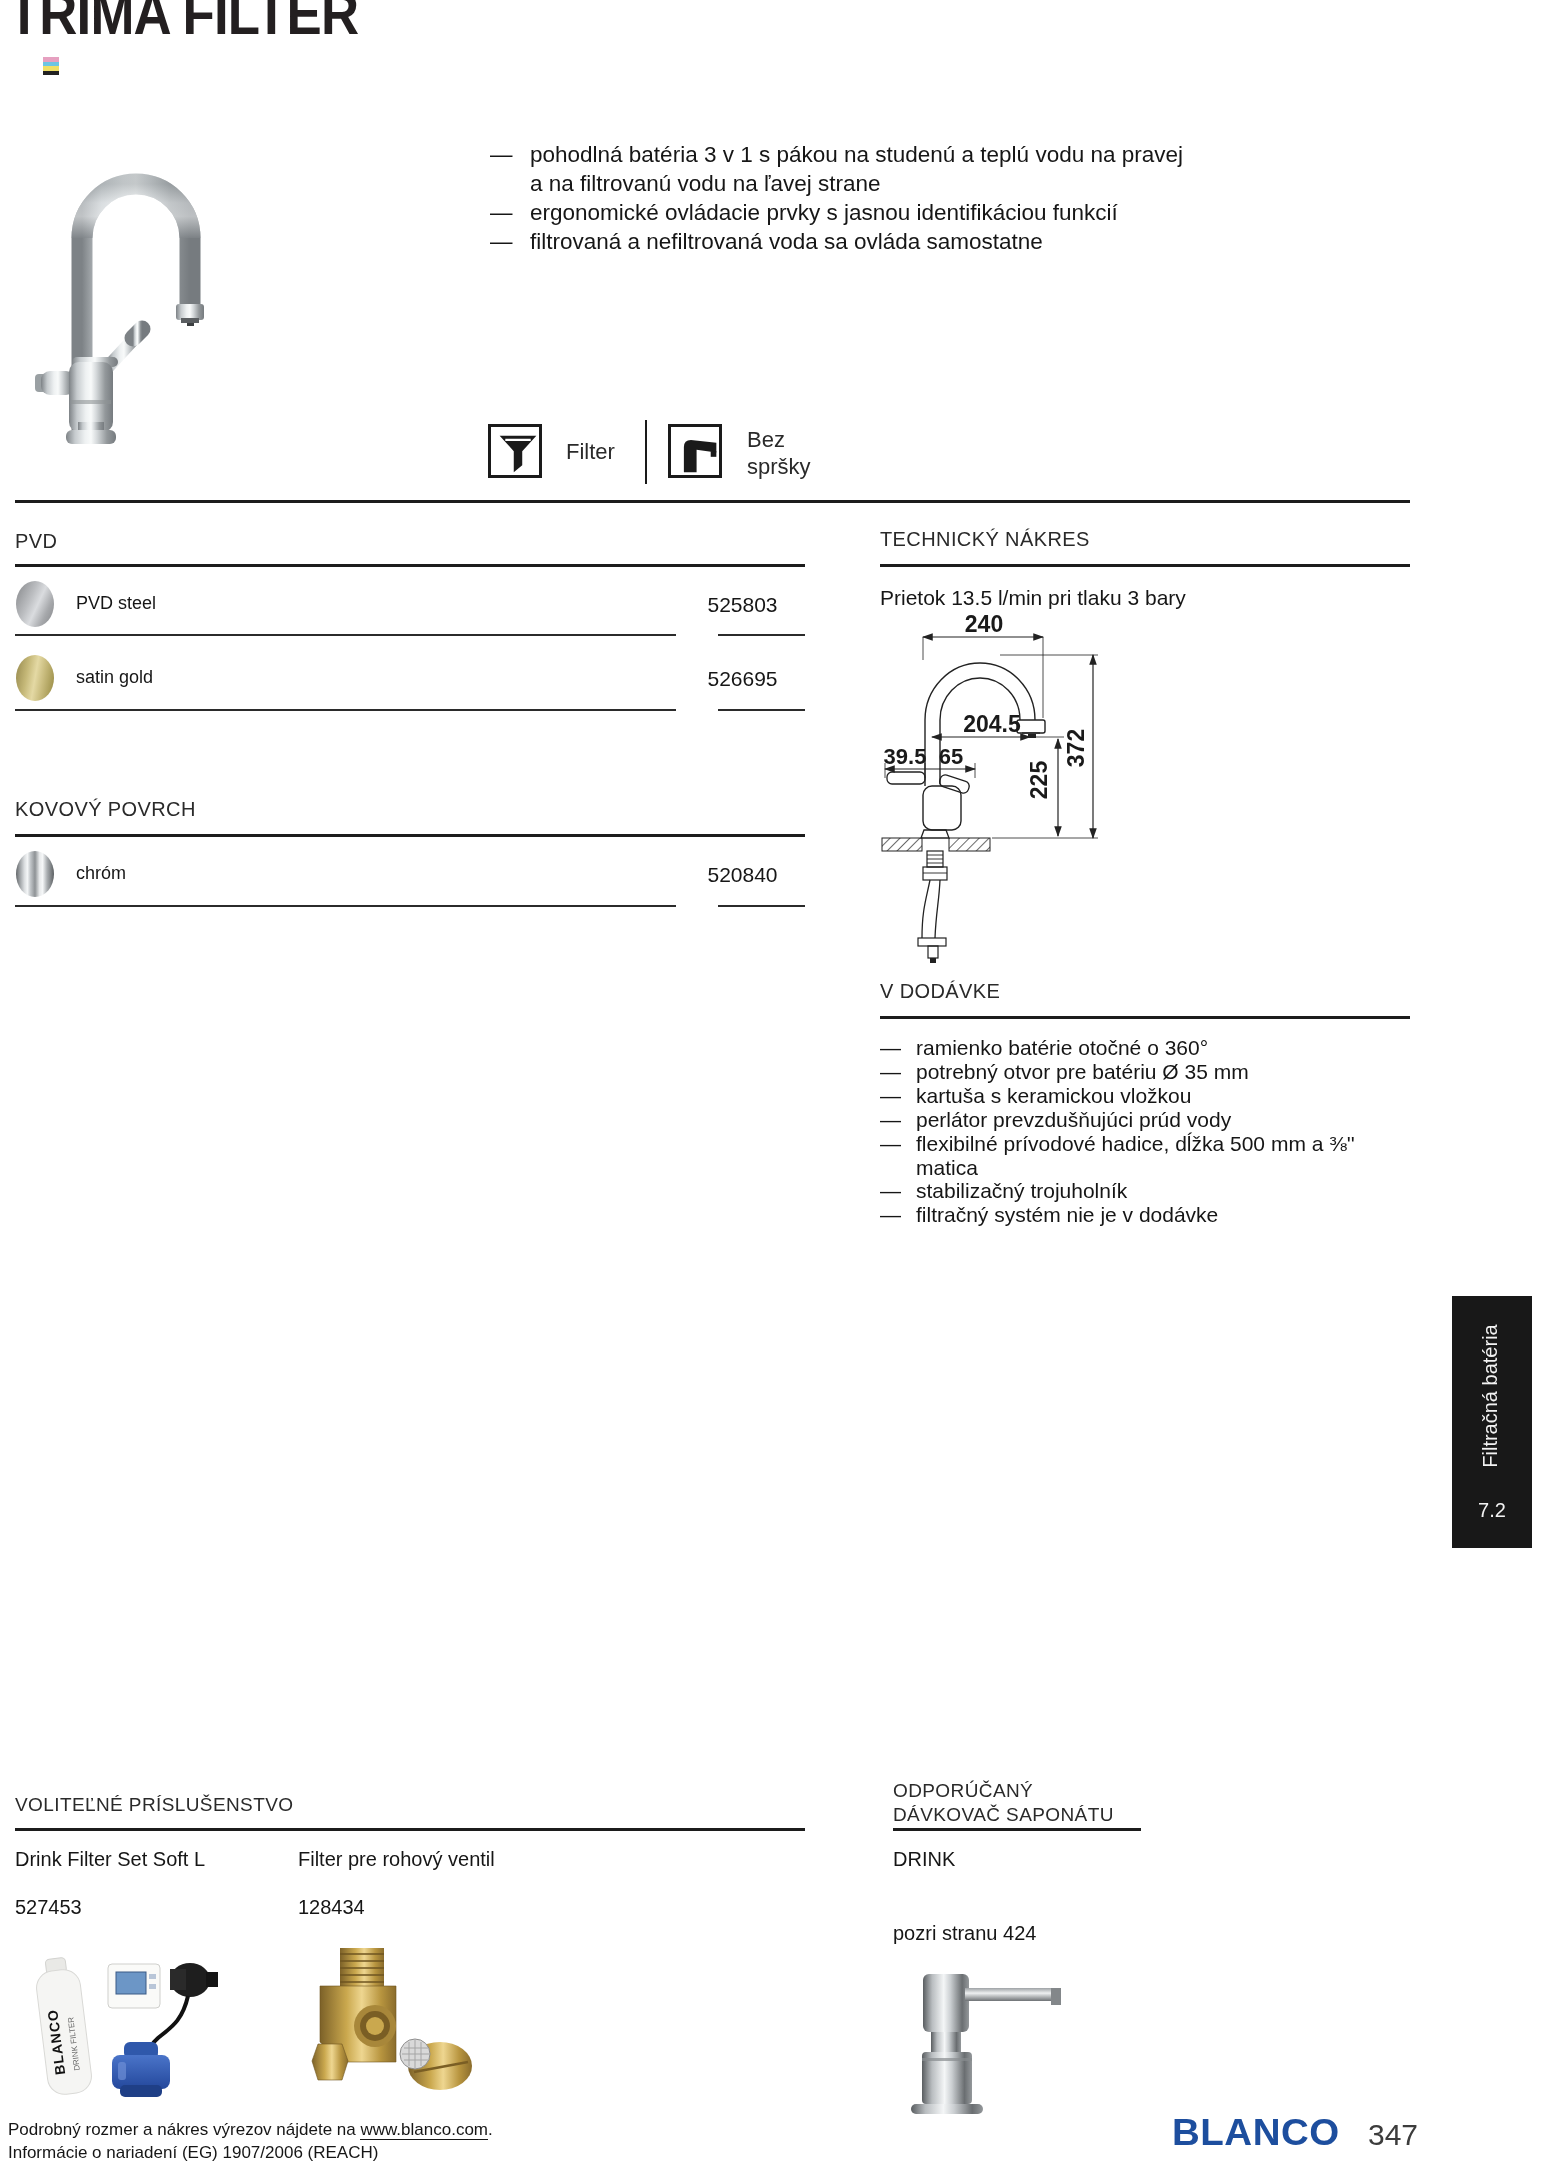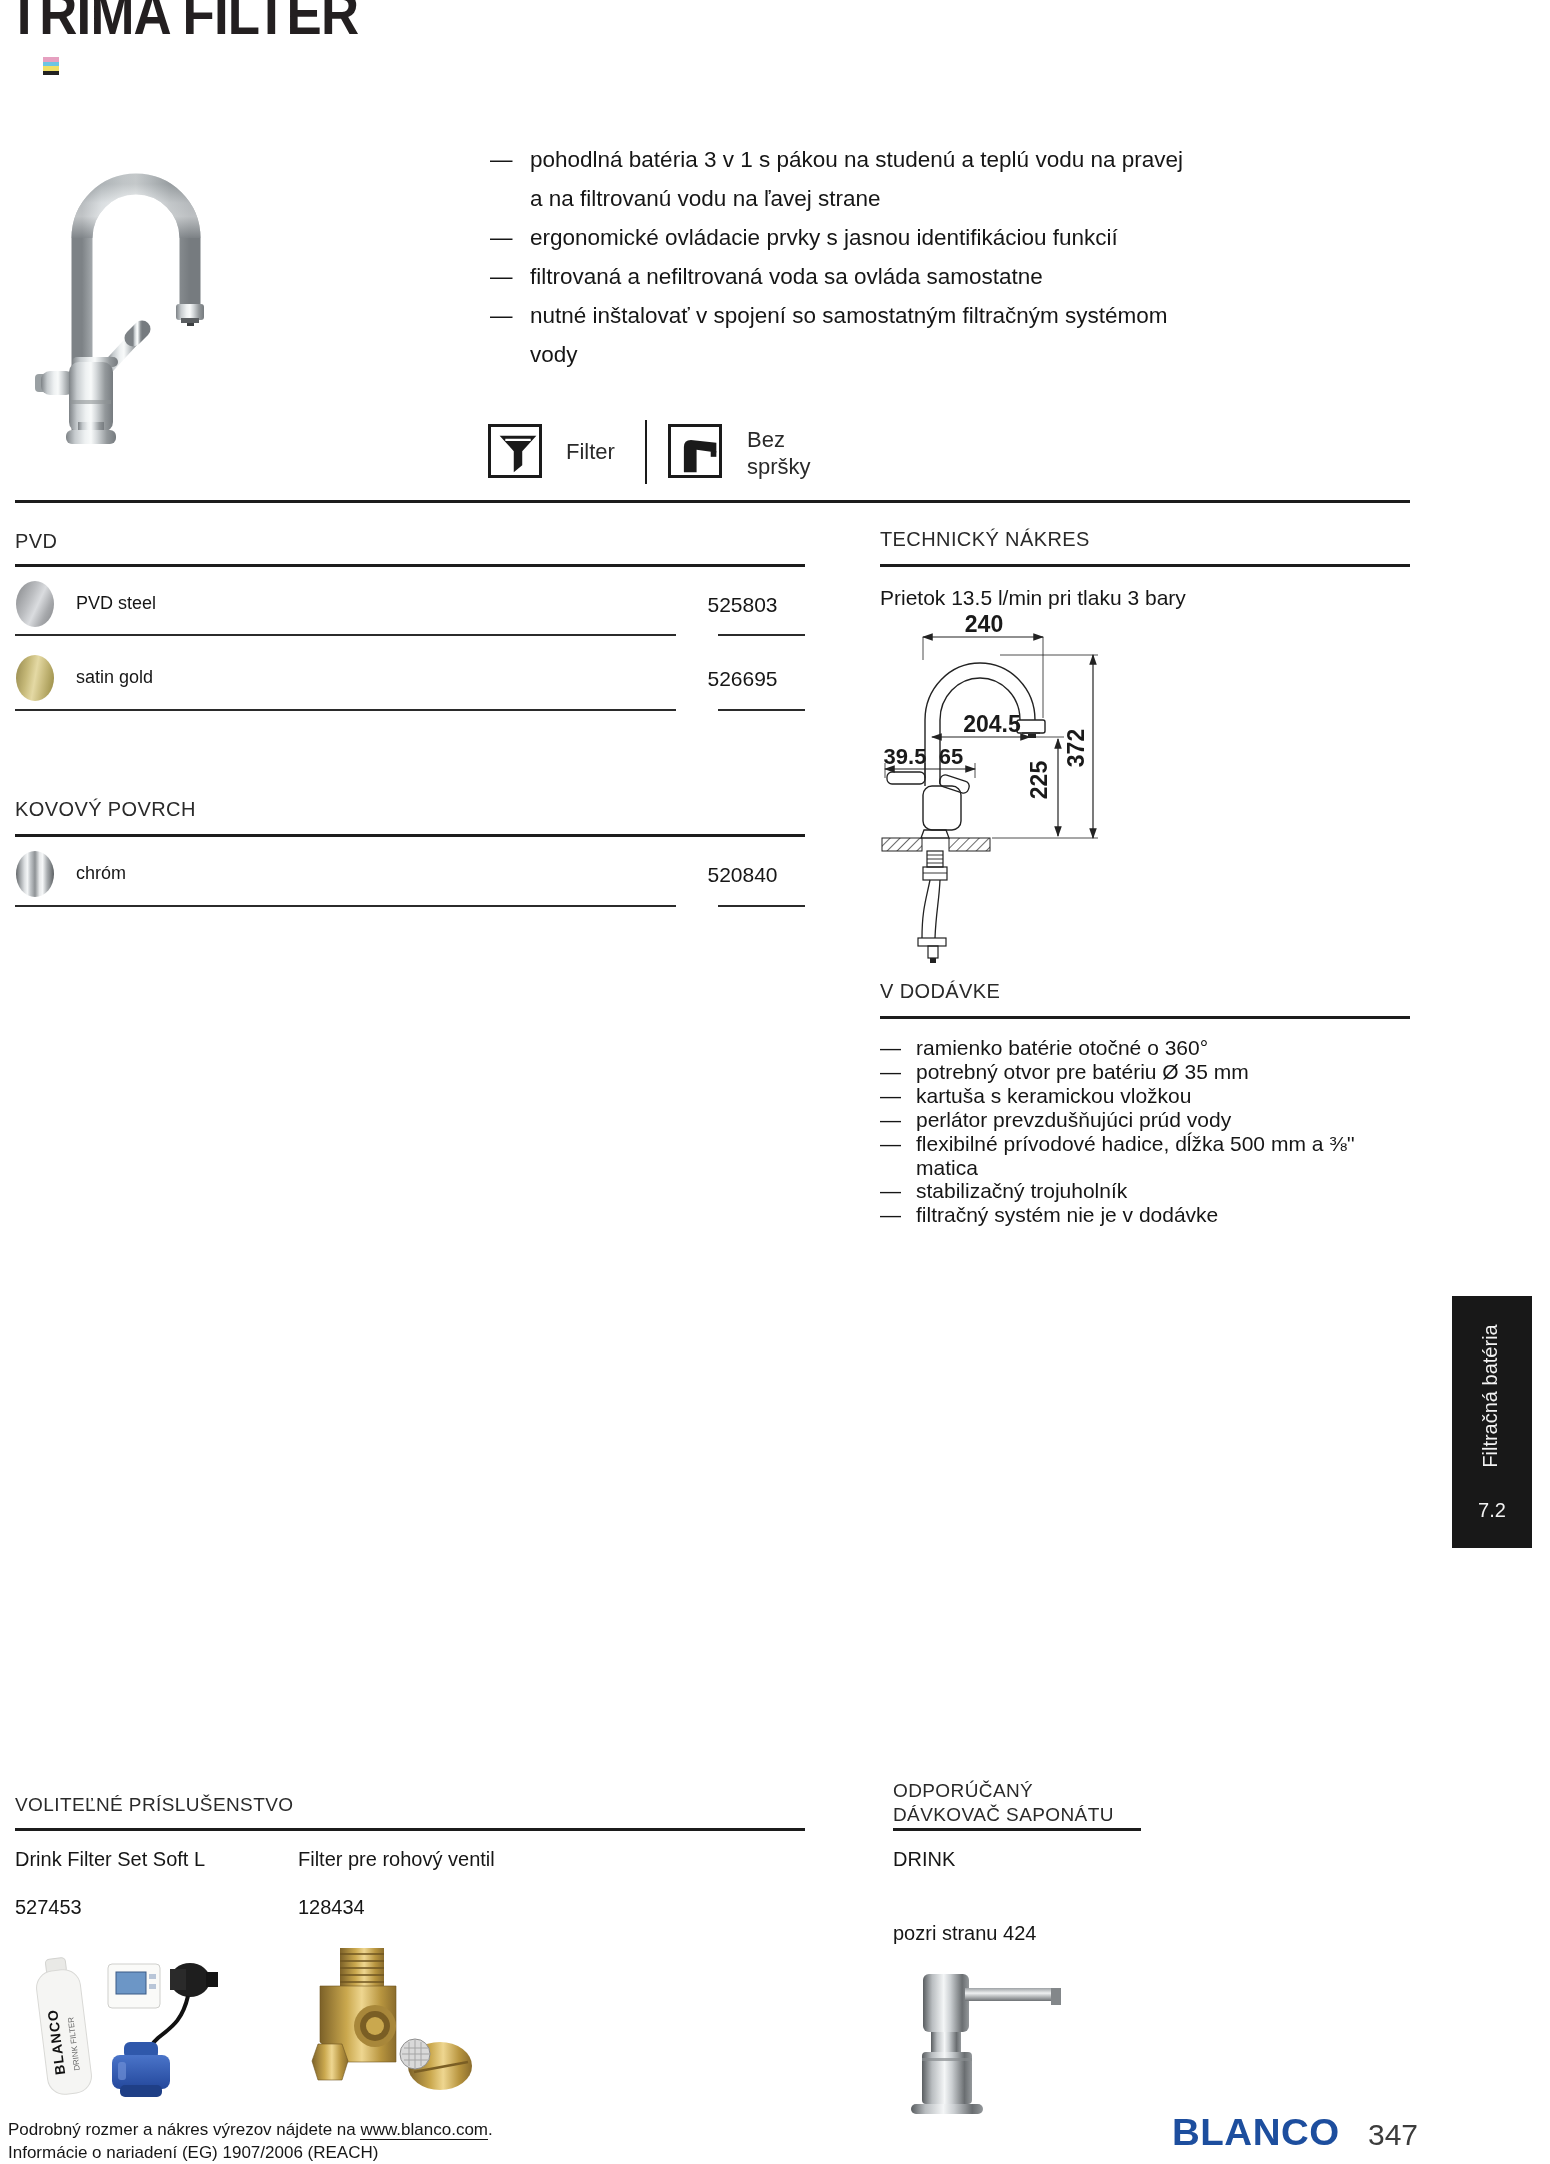--- a/index.html
+++ b/index.html
@@ -7,21 +7,21 @@
         font-family:"Liberation Sans","DejaVu Sans",sans-serif;color:#1a1a1a;}
 
   
   .title{position:absolute;left:8px;top:-16px;font-size:60px;line-height:1;font-weight:bold;
          letter-spacing:-1px;transform:scaleX(.88);transform-origin:left top;color:#231f20;white-space:nowrap;}
   .regmark{position:absolute;left:43px;top:57px;width:16px;height:19px;}
   .regmark div{height:4.5px;}
 
   
   .features{position:absolute;left:490px;top:140px;width:700px;margin:0;padding:0;list-style:none;
-            font-size:22.5px;line-height:39px;color:#161616;}
+            font-size:22.5px;line-height:29px;color:#161616;}
   .features li{position:relative;padding-left:40px;margin:0;}
   .features li::before{content:"—";position:absolute;left:0;}
 
   
   .badge-box{position:absolute;width:54px;height:54px;border:3px solid #1a1a1a;background:#fff;box-sizing:border-box;}
   .badge-label{position:absolute;font-size:22px;color:#2a2a2a;line-height:27px;}
   .badge-divider{position:absolute;left:645px;top:420px;width:2px;height:64px;background:#1a1a1a;}
 
   .rule{position:absolute;background:#1c1c1c;height:3px;}
   .sep{position:absolute;background:#2b2b2b;height:2px;}
@@ -101,21 +101,20 @@
     <rect x="44" y="252" width="44" height="70" rx="10" fill="url(#met)"></rect>
     <rect x="46" y="290" width="40" height="4" fill="#8d9294" opacity=".6"></rect>
     <rect x="53" y="312" width="26" height="10" fill="url(#met)"></rect>
     <rect x="41" y="320" width="50" height="14" rx="6" fill="url(#met)"></rect>
   </svg>
 
   <ul class="features">
     <li>pohodlná batéria 3 v 1 s pákou na studenú a teplú vodu na pravej a na filtrovanú vodu na ľavej strane</li>
     <li>ergonomické ovládacie prvky s jasnou identifikáciou funkcií</li>
     <li>filtrovaná a nefiltrovaná voda sa ovláda samostatne</li>
-    <li>nutné inštalovať v spojení so samostatným filtračným systémom vody</li>
   </ul>
 
   <div class="badge-box" style="left:488px;top:424px">
     <svg width="48" height="48" viewBox="0 0 34 34" style="margin:3px">
       <polygon points="4,4 30,4 20,15 20,25 14,30 14,15" fill="#1a1a1a"></polygon>
       <line x1="8" y1="7" x2="26" y2="7" stroke="#fff" stroke-width="1.6"></line>
     </svg>
   </div>
   <div class="badge-label" style="left:566px;top:438px">Filter</div>
   <div class="badge-divider"></div>

